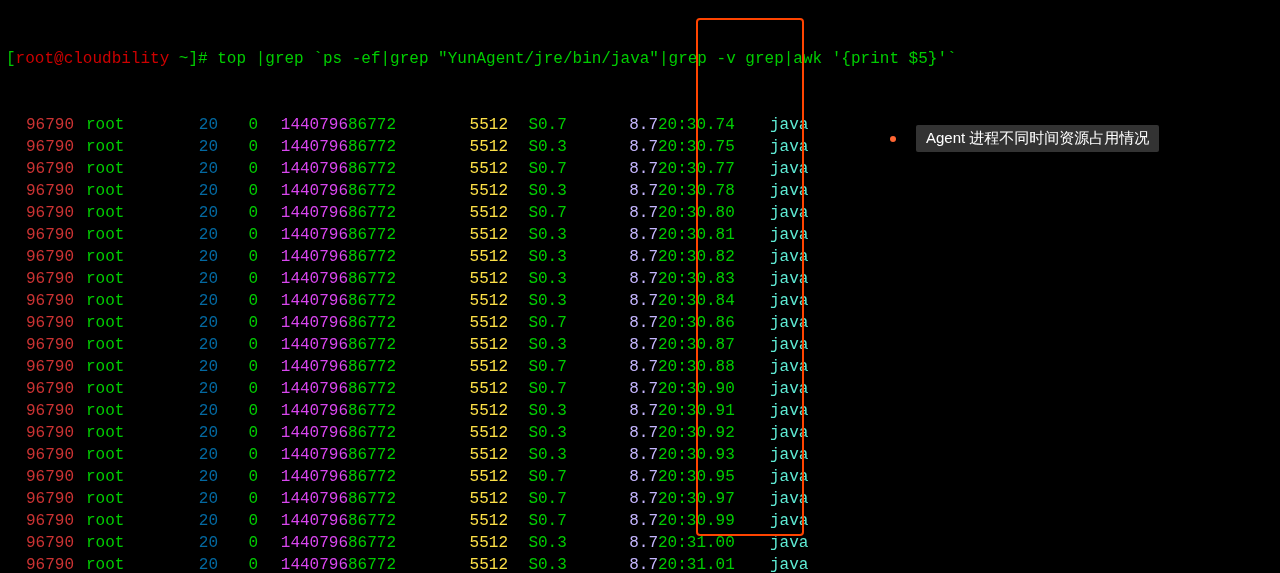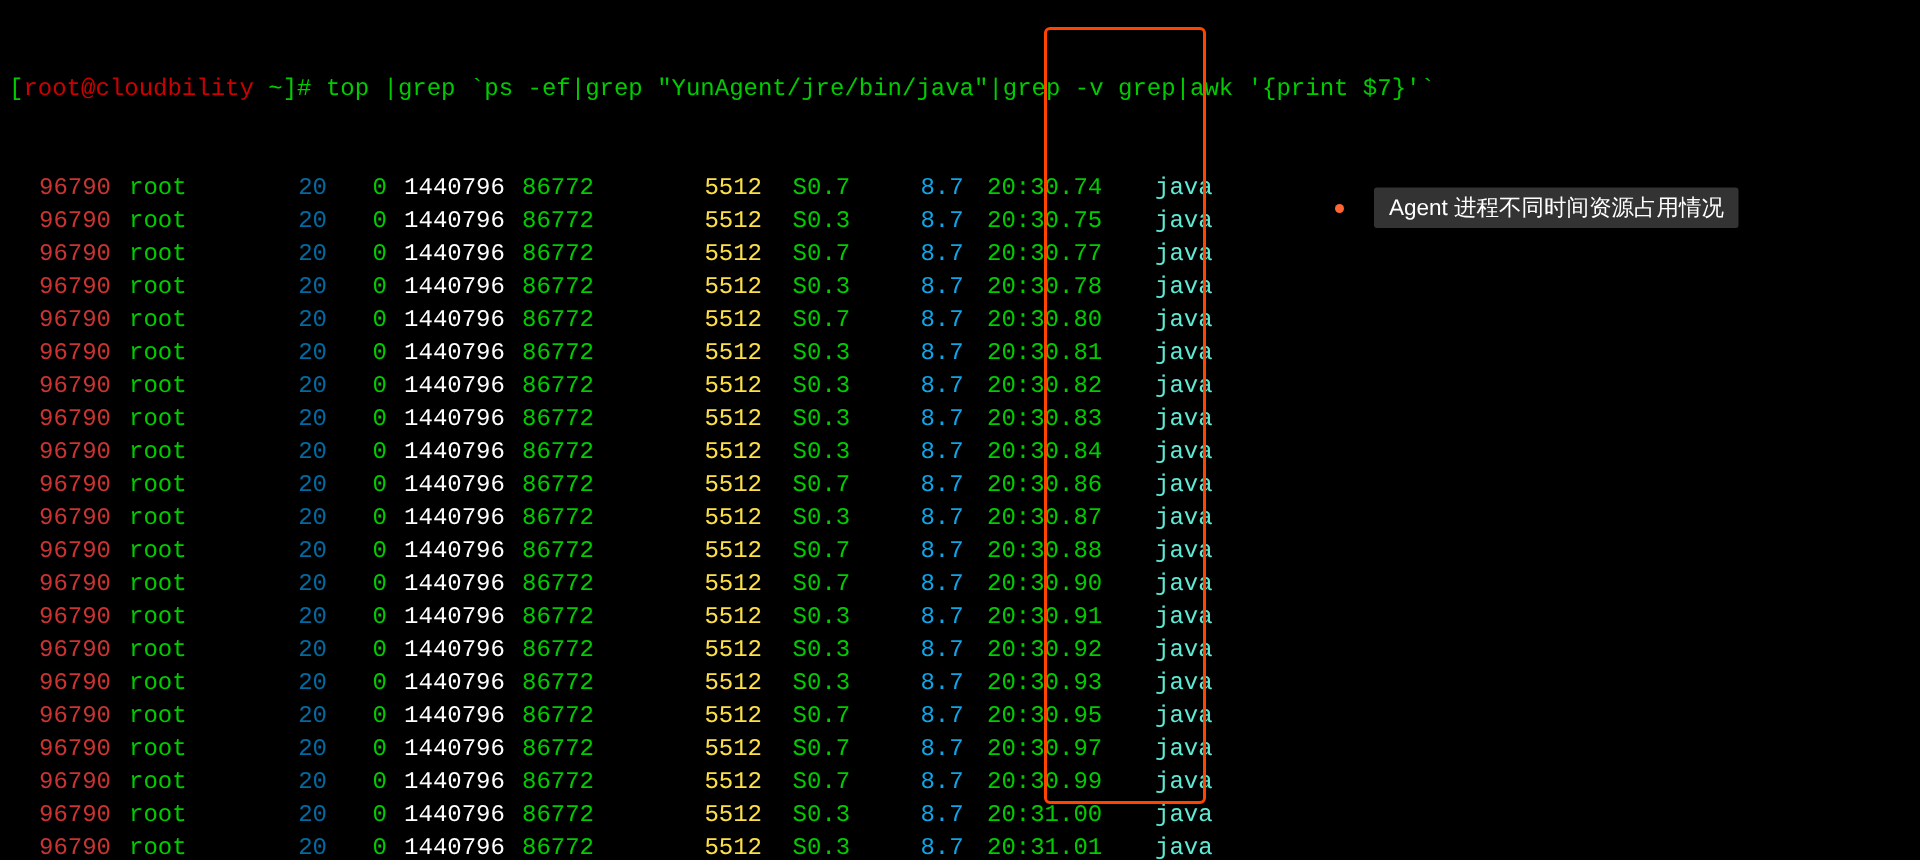--- a/index.html
+++ b/index.html
@@ -56,46 +56,46 @@
       color: #0369a1;
       width: 50px;
       text-align: right;
     }
     .col-ni {
       color: #00cc00;
       width: 40px;
       text-align: right;
     }
     .col-virt {
-      color: #ffffff;
+      color: #d946ef;
       width: 90px;
-      text-align: center;
+      text-align: right;
     }
     .col-res {
       color: #00cc00;
       width: 80px;
     }
     .col-shr {
       color: #fde047;
       width: 80px;
       text-align: right;
     }
     .col-s {
       color: #00cc00;
       width: 30px;
       text-align: right;
     }
     .col-cpu {
       color: #00cc00;
       width: 60px;
     }
     .col-mem {
-      color: #0ea5e9;
+      color: #c4b5fd;
       width: 60px;
-      text-align: center;
+      text-align: right;
     }
     .col-time {
       color: #00cc00;
       width: 102px;
       text-align: left;
       padding-right: 4px;
     }
     .col-cmd {
       color: #5eead4;
       width: 60px;
@@ -131,21 +131,21 @@
       padding: 4px 10px;
       font-family: sans-serif;
       font-size: 15px;
       border-radius: 2px;
     }
   </style>
 </head>
 <body>
 
 <div class="terminal">
-  <div class="prompt-line"><span class="prompt-bracket">[</span><span class="prompt-user">root</span><span class="prompt-user">@</span><span class="prompt-user">cloudbility</span><span class="prompt-path"> ~</span><span class="prompt-bracket">]# </span><span class="prompt-cmd">top |grep `ps -ef|grep "YunAgent/jre/bin/java"|grep -v grep|awk '{print $7}'`</span></div>
+  <div class="prompt-line"><span class="prompt-bracket">[</span><span class="prompt-user">root</span><span class="prompt-user">@</span><span class="prompt-user">cloudbility</span><span class="prompt-path"> ~</span><span class="prompt-bracket">]# </span><span class="prompt-cmd">top |grep `ps -ef|grep "YunAgent/jre/bin/java"|grep -v grep|awk '{print $5}'`</span></div>
   <div id="rows-container"><div class="row"><span class="col-pid">96790</span><span class="col-user">root</span><span class="col-pr">20</span><span class="col-ni">0</span><span class="col-virt">1440796</span><span class="col-res">86772</span><span class="col-shr">5512</span><span class="col-s">S</span><span class="col-cpu">0.7</span><span class="col-mem">8.7</span><span class="col-time">20:30.74</span><span class="col-cmd">java</span></div><div class="row"><span class="col-pid">96790</span><span class="col-user">root</span><span class="col-pr">20</span><span class="col-ni">0</span><span class="col-virt">1440796</span><span class="col-res">86772</span><span class="col-shr">5512</span><span class="col-s">S</span><span class="col-cpu">0.3</span><span class="col-mem">8.7</span><span class="col-time">20:30.75</span><span class="col-cmd">java</span></div><div class="row"><span class="col-pid">96790</span><span class="col-user">root</span><span class="col-pr">20</span><span class="col-ni">0</span><span class="col-virt">1440796</span><span class="col-res">86772</span><span class="col-shr">5512</span><span class="col-s">S</span><span class="col-cpu">0.7</span><span class="col-mem">8.7</span><span class="col-time">20:30.77</span><span class="col-cmd">java</span></div><div class="row"><span class="col-pid">96790</span><span class="col-user">root</span><span class="col-pr">20</span><span class="col-ni">0</span><span class="col-virt">1440796</span><span class="col-res">86772</span><span class="col-shr">5512</span><span class="col-s">S</span><span class="col-cpu">0.3</span><span class="col-mem">8.7</span><span class="col-time">20:30.78</span><span class="col-cmd">java</span></div><div class="row"><span class="col-pid">96790</span><span class="col-user">root</span><span class="col-pr">20</span><span class="col-ni">0</span><span class="col-virt">1440796</span><span class="col-res">86772</span><span class="col-shr">5512</span><span class="col-s">S</span><span class="col-cpu">0.7</span><span class="col-mem">8.7</span><span class="col-time">20:30.80</span><span class="col-cmd">java</span></div><div class="row"><span class="col-pid">96790</span><span class="col-user">root</span><span class="col-pr">20</span><span class="col-ni">0</span><span class="col-virt">1440796</span><span class="col-res">86772</span><span class="col-shr">5512</span><span class="col-s">S</span><span class="col-cpu">0.3</span><span class="col-mem">8.7</span><span class="col-time">20:30.81</span><span class="col-cmd">java</span></div><div class="row"><span class="col-pid">96790</span><span class="col-user">root</span><span class="col-pr">20</span><span class="col-ni">0</span><span class="col-virt">1440796</span><span class="col-res">86772</span><span class="col-shr">5512</span><span class="col-s">S</span><span class="col-cpu">0.3</span><span class="col-mem">8.7</span><span class="col-time">20:30.82</span><span class="col-cmd">java</span></div><div class="row"><span class="col-pid">96790</span><span class="col-user">root</span><span class="col-pr">20</span><span class="col-ni">0</span><span class="col-virt">1440796</span><span class="col-res">86772</span><span class="col-shr">5512</span><span class="col-s">S</span><span class="col-cpu">0.3</span><span class="col-mem">8.7</span><span class="col-time">20:30.83</span><span class="col-cmd">java</span></div><div class="row"><span class="col-pid">96790</span><span class="col-user">root</span><span class="col-pr">20</span><span class="col-ni">0</span><span class="col-virt">1440796</span><span class="col-res">86772</span><span class="col-shr">5512</span><span class="col-s">S</span><span class="col-cpu">0.3</span><span class="col-mem">8.7</span><span class="col-time">20:30.84</span><span class="col-cmd">java</span></div><div class="row"><span class="col-pid">96790</span><span class="col-user">root</span><span class="col-pr">20</span><span class="col-ni">0</span><span class="col-virt">1440796</span><span class="col-res">86772</span><span class="col-shr">5512</span><span class="col-s">S</span><span class="col-cpu">0.7</span><span class="col-mem">8.7</span><span class="col-time">20:30.86</span><span class="col-cmd">java</span></div><div class="row"><span class="col-pid">96790</span><span class="col-user">root</span><span class="col-pr">20</span><span class="col-ni">0</span><span class="col-virt">1440796</span><span class="col-res">86772</span><span class="col-shr">5512</span><span class="col-s">S</span><span class="col-cpu">0.3</span><span class="col-mem">8.7</span><span class="col-time">20:30.87</span><span class="col-cmd">java</span></div><div class="row"><span class="col-pid">96790</span><span class="col-user">root</span><span class="col-pr">20</span><span class="col-ni">0</span><span class="col-virt">1440796</span><span class="col-res">86772</span><span class="col-shr">5512</span><span class="col-s">S</span><span class="col-cpu">0.7</span><span class="col-mem">8.7</span><span class="col-time">20:30.88</span><span class="col-cmd">java</span></div><div class="row"><span class="col-pid">96790</span><span class="col-user">root</span><span class="col-pr">20</span><span class="col-ni">0</span><span class="col-virt">1440796</span><span class="col-res">86772</span><span class="col-shr">5512</span><span class="col-s">S</span><span class="col-cpu">0.7</span><span class="col-mem">8.7</span><span class="col-time">20:30.90</span><span class="col-cmd">java</span></div><div class="row"><span class="col-pid">96790</span><span class="col-user">root</span><span class="col-pr">20</span><span class="col-ni">0</span><span class="col-virt">1440796</span><span class="col-res">86772</span><span class="col-shr">5512</span><span class="col-s">S</span><span class="col-cpu">0.3</span><span class="col-mem">8.7</span><span class="col-time">20:30.91</span><span class="col-cmd">java</span></div><div class="row"><span class="col-pid">96790</span><span class="col-user">root</span><span class="col-pr">20</span><span class="col-ni">0</span><span class="col-virt">1440796</span><span class="col-res">86772</span><span class="col-shr">5512</span><span class="col-s">S</span><span class="col-cpu">0.3</span><span class="col-mem">8.7</span><span class="col-time">20:30.92</span><span class="col-cmd">java</span></div><div class="row"><span class="col-pid">96790</span><span class="col-user">root</span><span class="col-pr">20</span><span class="col-ni">0</span><span class="col-virt">1440796</span><span class="col-res">86772</span><span class="col-shr">5512</span><span class="col-s">S</span><span class="col-cpu">0.3</span><span class="col-mem">8.7</span><span class="col-time">20:30.93</span><span class="col-cmd">java</span></div><div class="row"><span class="col-pid">96790</span><span class="col-user">root</span><span class="col-pr">20</span><span class="col-ni">0</span><span class="col-virt">1440796</span><span class="col-res">86772</span><span class="col-shr">5512</span><span class="col-s">S</span><span class="col-cpu">0.7</span><span class="col-mem">8.7</span><span class="col-time">20:30.95</span><span class="col-cmd">java</span></div><div class="row"><span class="col-pid">96790</span><span class="col-user">root</span><span class="col-pr">20</span><span class="col-ni">0</span><span class="col-virt">1440796</span><span class="col-res">86772</span><span class="col-shr">5512</span><span class="col-s">S</span><span class="col-cpu">0.7</span><span class="col-mem">8.7</span><span class="col-time">20:30.97</span><span class="col-cmd">java</span></div><div class="row"><span class="col-pid">96790</span><span class="col-user">root</span><span class="col-pr">20</span><span class="col-ni">0</span><span class="col-virt">1440796</span><span class="col-res">86772</span><span class="col-shr">5512</span><span class="col-s">S</span><span class="col-cpu">0.7</span><span class="col-mem">8.7</span><span class="col-time">20:30.99</span><span class="col-cmd">java</span></div><div class="row"><span class="col-pid">96790</span><span class="col-user">root</span><span class="col-pr">20</span><span class="col-ni">0</span><span class="col-virt">1440796</span><span class="col-res">86772</span><span class="col-shr">5512</span><span class="col-s">S</span><span class="col-cpu">0.3</span><span class="col-mem">8.7</span><span class="col-time">20:31.00</span><span class="col-cmd">java</span></div><div class="row"><span class="col-pid">96790</span><span class="col-user">root</span><span class="col-pr">20</span><span class="col-ni">0</span><span class="col-virt">1440796</span><span class="col-res">86772</span><span class="col-shr">5512</span><span class="col-s">S</span><span class="col-cpu">0.3</span><span class="col-mem">8.7</span><span class="col-time">20:31.01</span><span class="col-cmd">java</span></div></div>
   
 </div>
 
 <div class="highlight-box"></div>
 
 <div class="annotation">
   <div class="annotation-bullet"></div>
   <div class="annotation-text">Agent 进程不同时间资源占用情况</div>
 </div>

